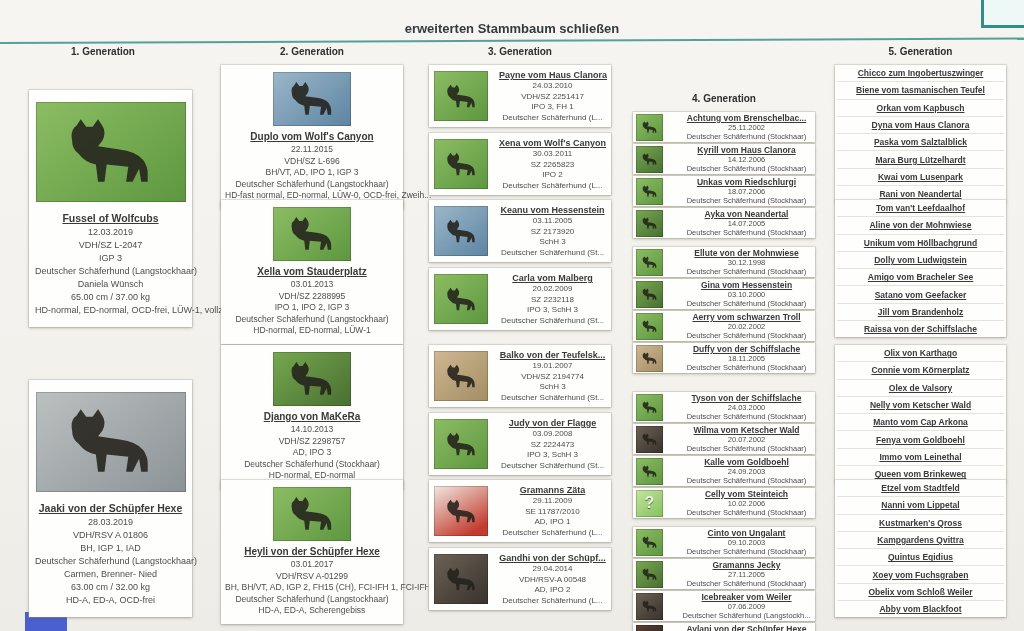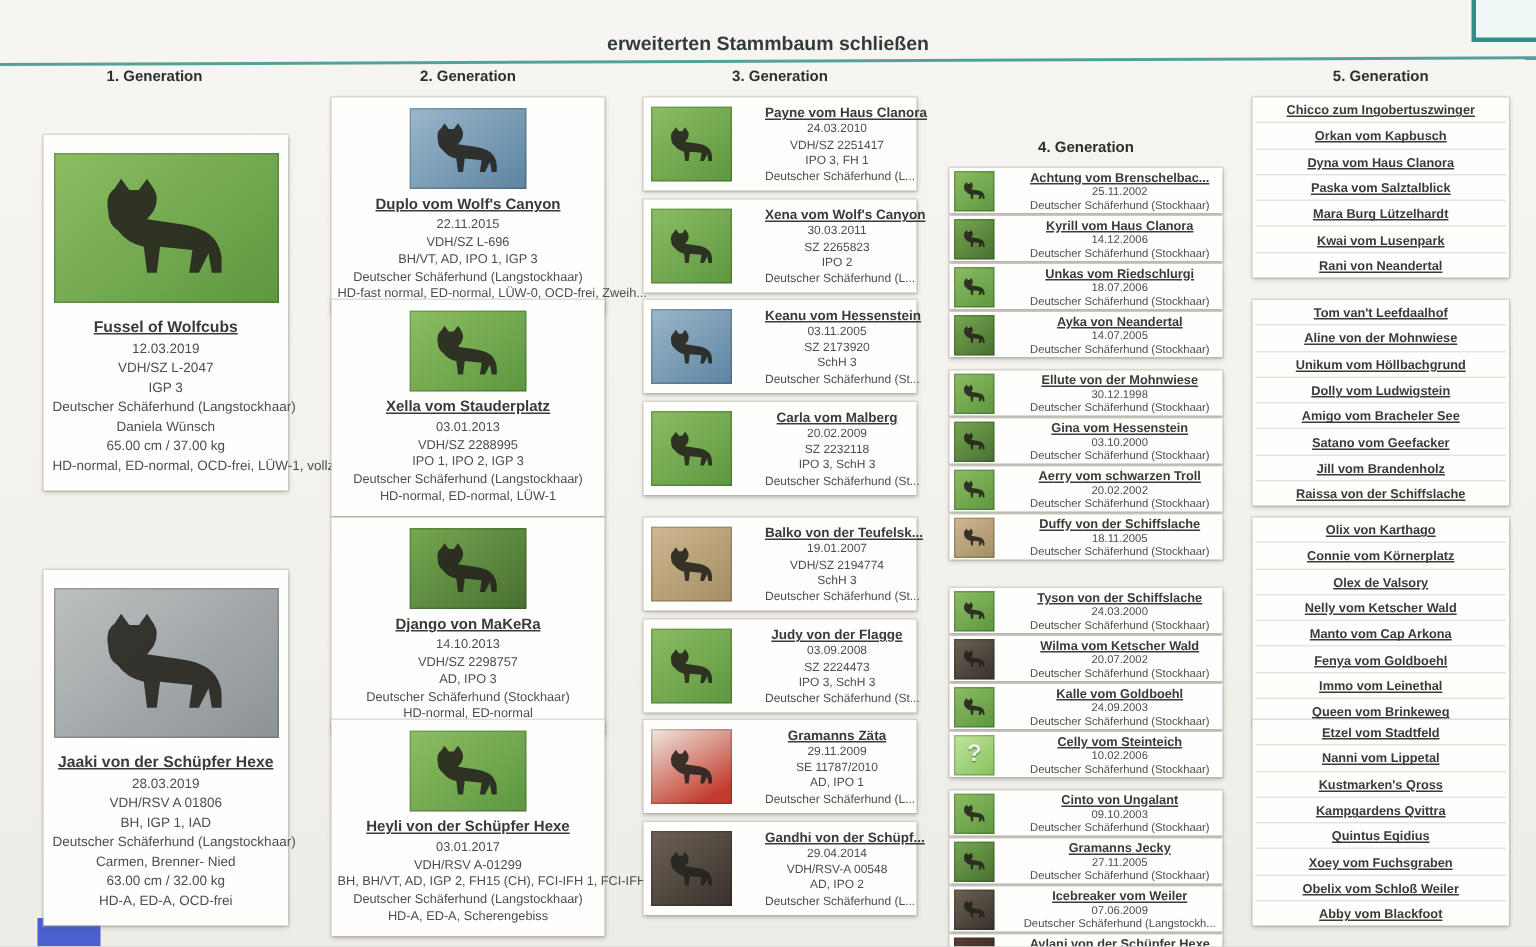--- a/index.html
+++ b/index.html
@@ -36,21 +36,21 @@
   .meta{color:#4d4d4d;white-space:nowrap;}
   
   .g1card{padding:12px 6px 10px;text-align:center;margin-left:15px;}
   .g1card .name{font-size:10.5px;line-height:15px;margin-top:9px;}
   .g1card .meta{font-size:9px;line-height:13px;}
   
   .g2card{height:144px;padding:7px 4px 5px;text-align:center;}
   .g2card .name{font-size:10px;line-height:14px;margin-top:4px;}
   .g2card .meta{font-size:8.5px;line-height:11.5px;}
   
-  .g3card{height:62px;margin-bottom:6px;display:flex;align-items:center;gap:22px;padding:5px;}
+  .g3card{height:62px;margin-bottom:6px;display:flex;align-items:center;gap:11px;padding:5px;}
   .g3text{flex:1;text-align:center;min-width:0;}
   .g3card .name{font-size:9px;line-height:12px;}
   .g3card .meta{font-size:8px;line-height:10.5px;}
   
   .g4card{height:30px;margin-bottom:2px;display:flex;align-items:center;gap:18px;padding:1px 3px;}
   .g4text{flex:1;text-align:center;min-width:0;}
   .g4card .name{font-size:8.5px;line-height:10px;}
   .g4card .meta{font-size:7.5px;line-height:9.5px;}
   
   .g5block{padding:0 2px;}
@@ -524,20 +524,23 @@
       </div>
   </section>
   <section class="column col-4">
     <div class="gen-header">5. Generation</div>
     <div class="col-content">
         <div class="card g5block t0">
           <div class="g5row">
     <span class="name">Chicco zum Ingobertuszwinger</span>
   </div>
           <div class="g5row">
+    <span class="name">Biene vom tasmanischen Teufel</span>
+  </div>
+          <div class="g5row">
     <span class="name">Orkan vom Kapbusch</span>
   </div>
           <div class="g5row">
     <span class="name">Dyna vom Haus Clanora</span>
   </div>
           <div class="g5row">
     <span class="name">Paska vom Salztalblick</span>
   </div>
           <div class="g5row">
     <span class="name">Mara Burg Lützelhardt</span>

